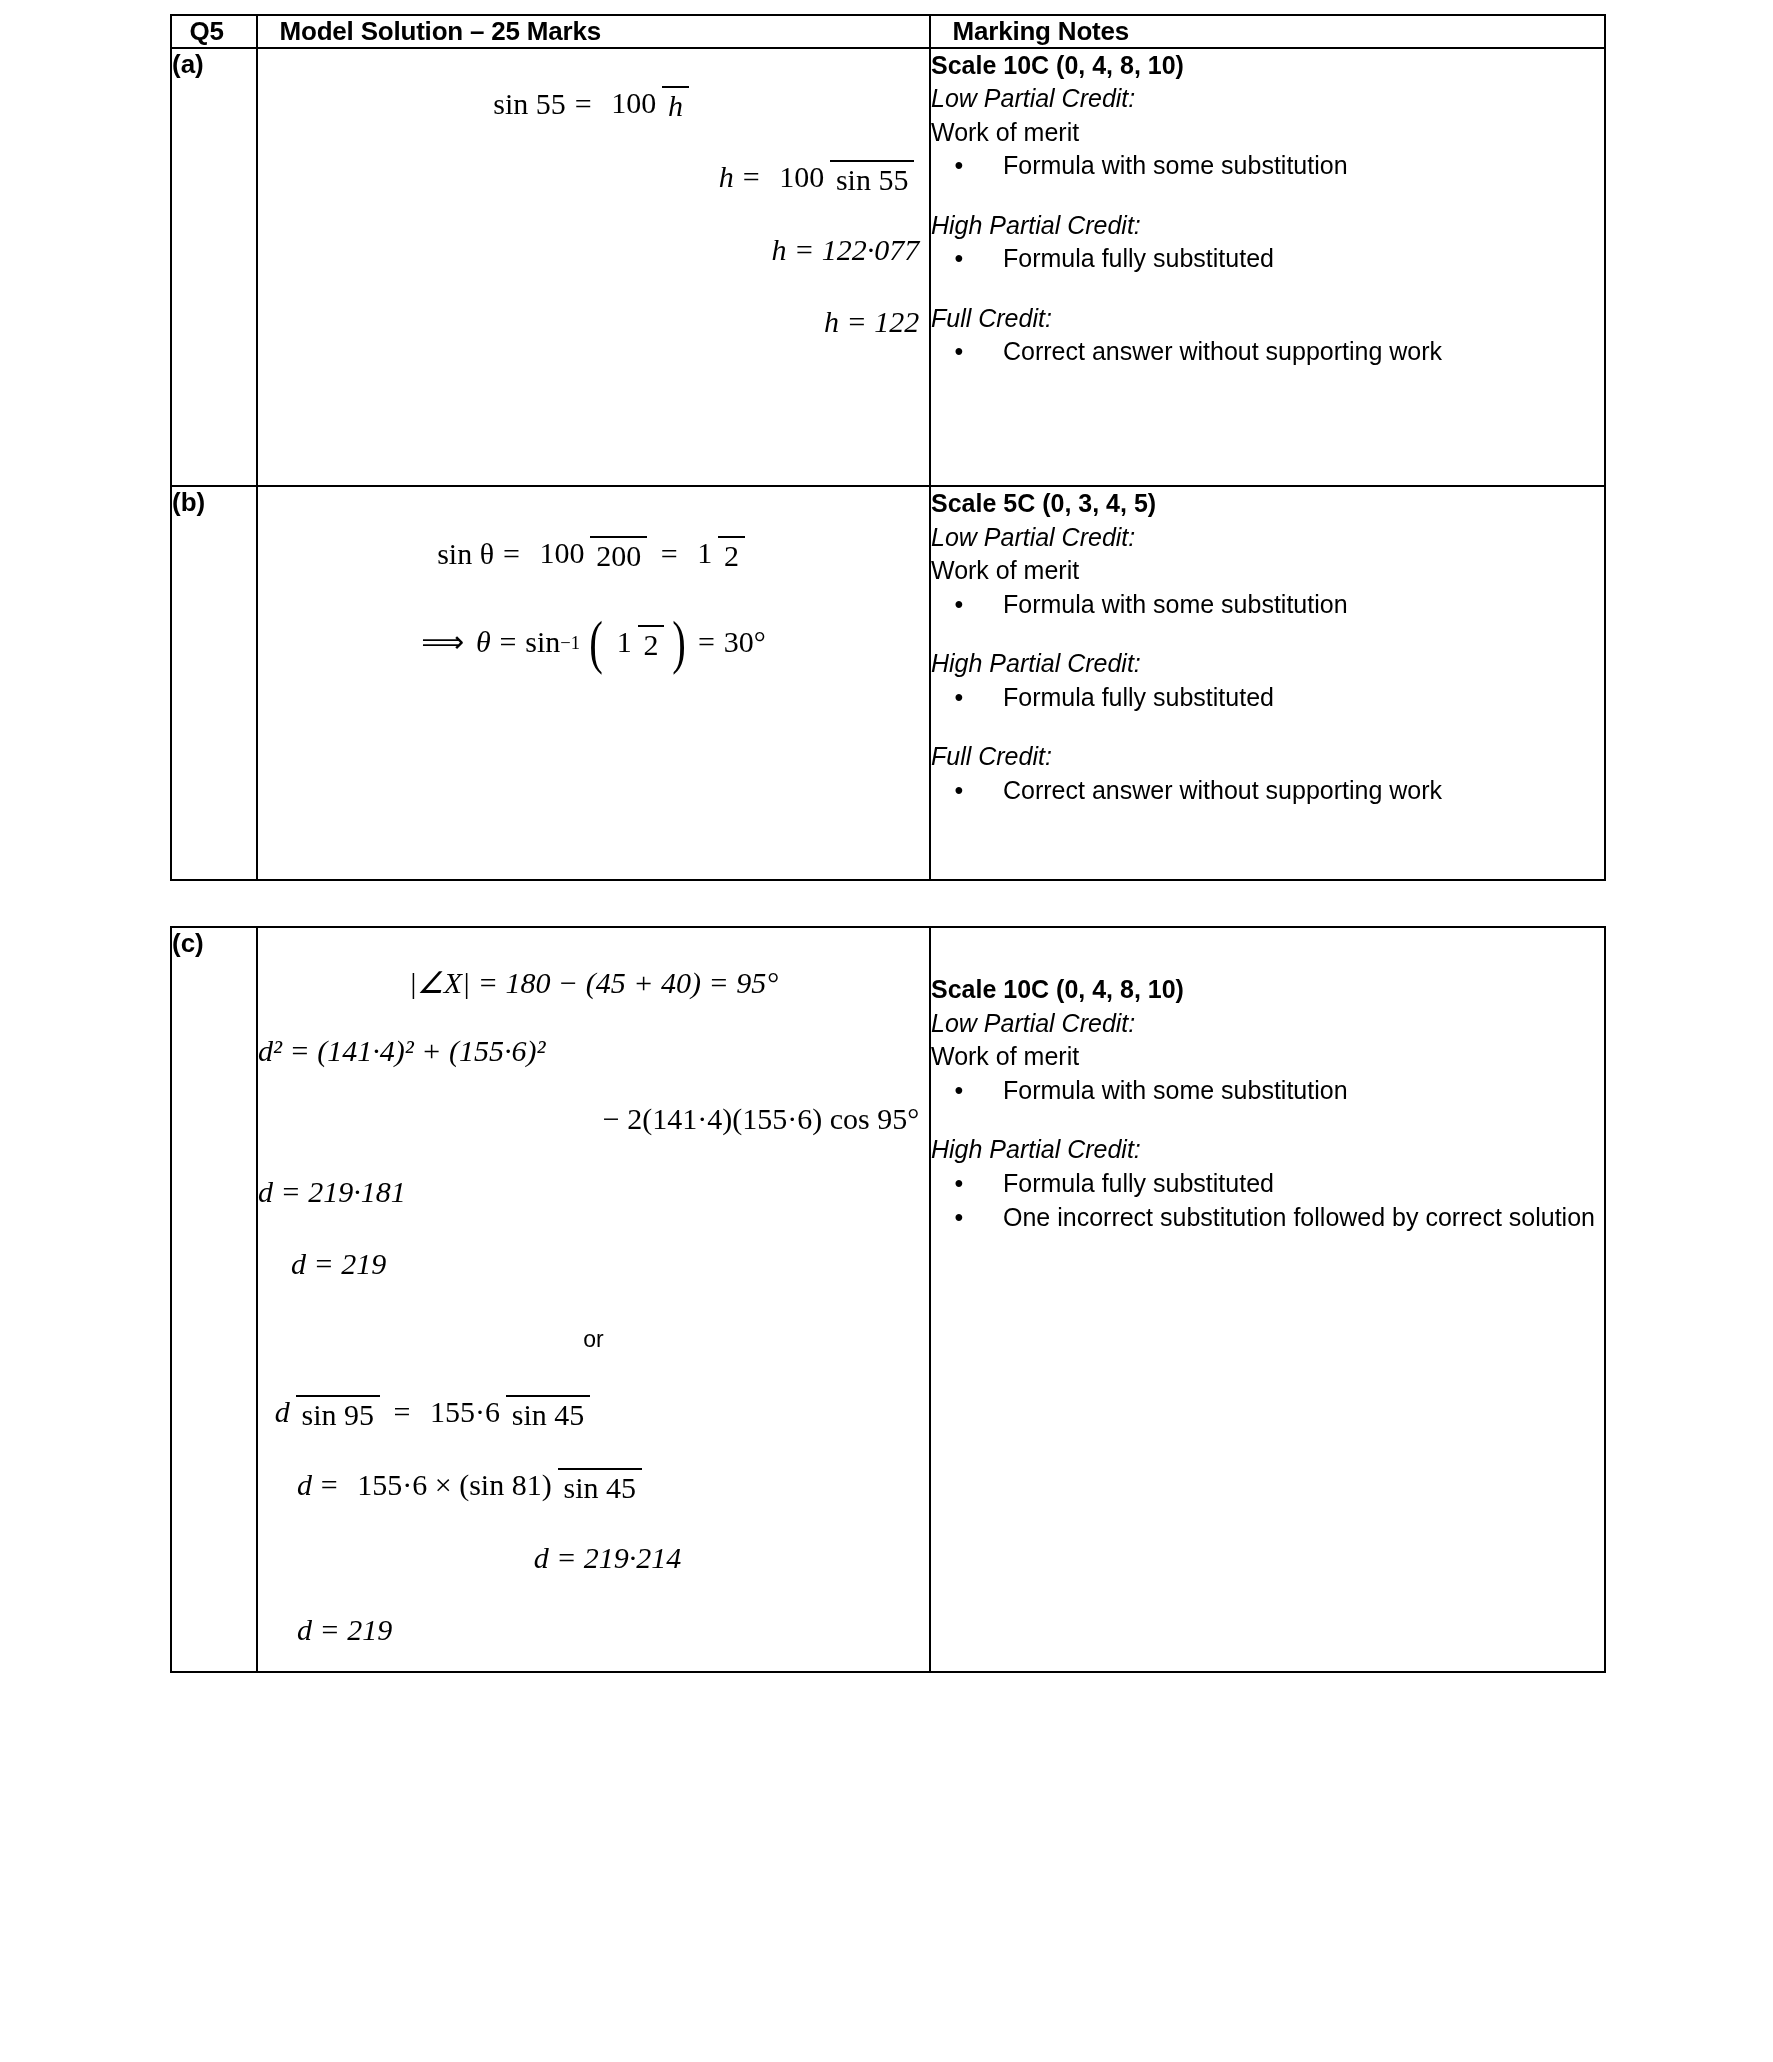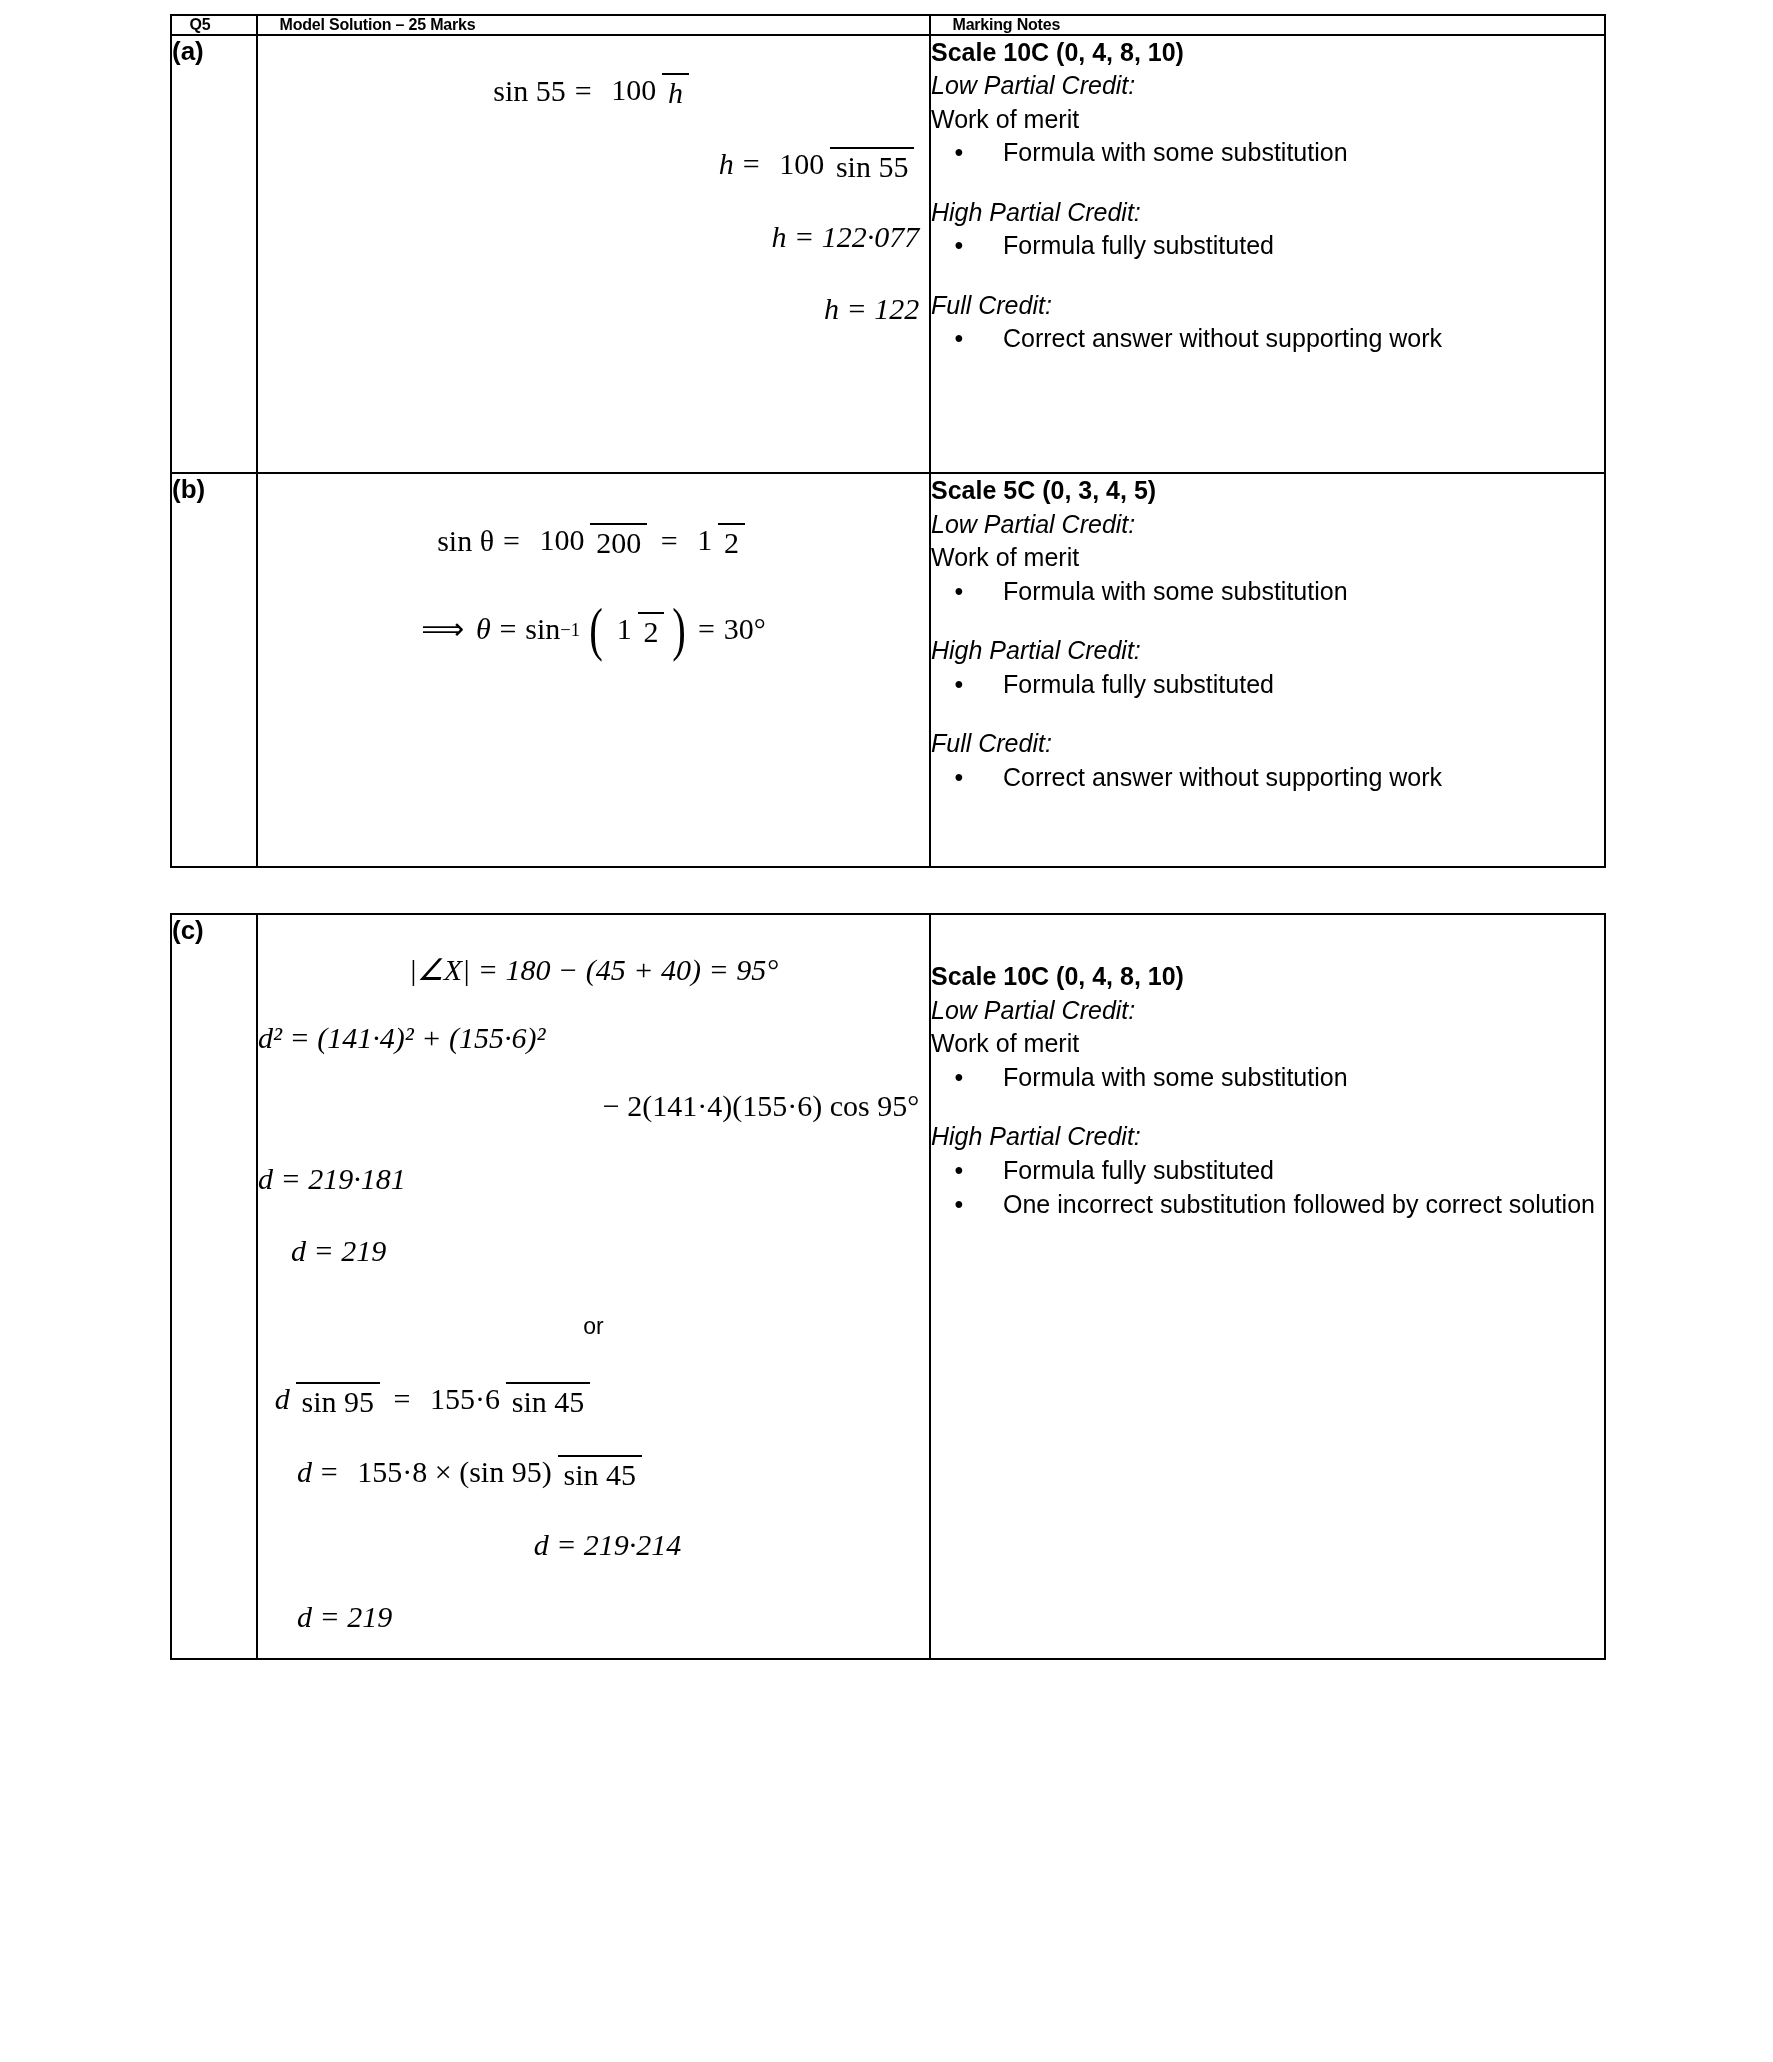--- a/index.html
+++ b/index.html
@@ -37,21 +37,21 @@
     vertical-align: top;
     padding: 0;
   }
   .col-label  { width: 86px; }
   .col-sol    { width: 673px; }
   .col-notes  { width: 675px; }
 
   
   .hdr-cell {
     font-weight: bold;
-    font-size: 16px;
+    font-size: 26px;
     padding: 11.7px 13.7px 13.7px 13.7px;
     letter-spacing: -0.2px;
     white-space: nowrap;
   }
   .hdr-cell.q    { padding-left: 17.6px; }
   .hdr-cell.sol  { padding-left: 21.5px; }
   .hdr-cell.note { padding-left: 21.5px; }
 
   
   .part-label {
@@ -393,21 +393,21 @@
               <span class="den">sin 45</span>
             </span>
           </div>
 
           <div class="vspace-sm"></div>
 
           <div class="mathline" style="justify-content:flex-start;padding-left:39px">
             <span class="mvar">d</span>
             <span class="mop">=</span>
             <span class="frac">
-              <span class="num">155·8 × (sin 95)</span>
+              <span class="num">155·6 × (sin 81)</span>
               <span class="den">sin 45</span>
             </span>
           </div>
 
           <div class="vspace-sm"></div>
 
           <div class="mathline" style="justify-content:center;padding-left:28px">
             <span class="mvar">d = 219·214</span>
           </div>
 

